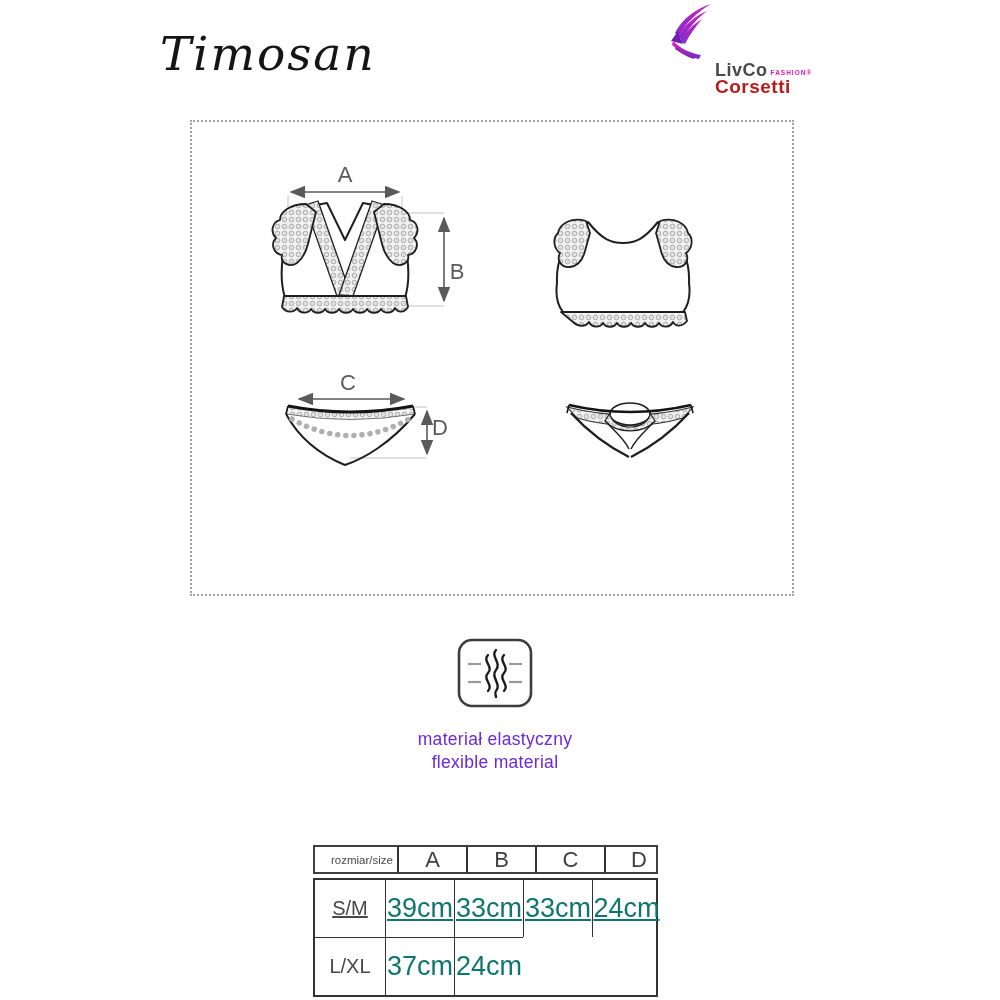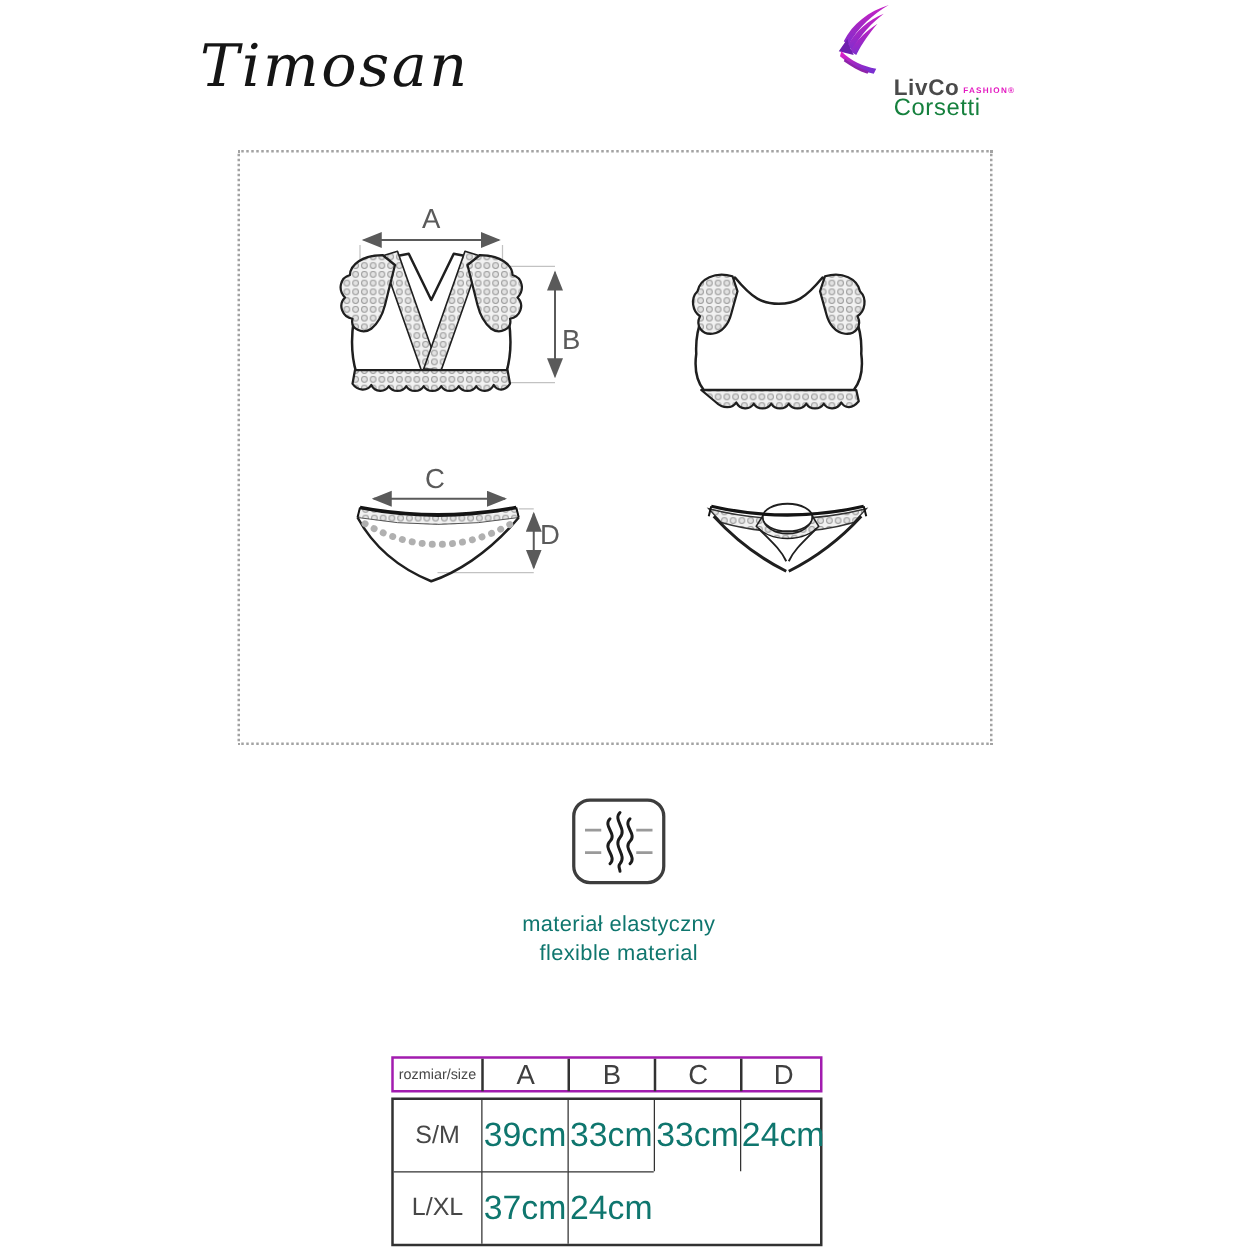--- a/index.html
+++ b/index.html
@@ -9,48 +9,48 @@
   
   .title{position:absolute;left:160px;top:26px;
          font-family:"DejaVu Serif", serif;font-style:italic;
          font-size:47px;color:#151515;letter-spacing:2px;}
   .logo{position:absolute;left:668px;top:2px;width:160px;height:62px;}
   .logo .wing{position:absolute;left:0;top:1px;}
   .logo .words{position:absolute;left:47px;top:11px;line-height:1;white-space:nowrap;}
   .logo .row1{display:flex;align-items:flex-end;gap:3px;margin-top:48px;}
   .logo .livco{font-size:18px;font-weight:bold;color:#4a4a4a;letter-spacing:.5px;}
   .logo .fashion{font-size:6.5px;font-weight:bold;color:#e318c0;letter-spacing:1px;padding-bottom:3px;}
-  .logo .corsetti{font-size:19px;font-weight:normal;color:#15803d;margin-top:-2px;letter-spacing:.5px;}
+  .logo .corsetti{font-size:19px;font-weight:bold;color:#b91c1c;margin-top:-2px;letter-spacing:.5px;}
 
   
   .diagram-box{position:absolute;left:190px;top:120px;width:604px;height:476px;
                border:2px dotted #a3a3a3;box-sizing:border-box;}
   .sketch{position:absolute;}
   svg text.meas{font-family:"Liberation Sans", sans-serif;font-size:22px;fill:#5a5a5a;}
 
   
   .material-icon{position:absolute;left:455px;top:636px;}
   .material-caption{position:absolute;left:340px;top:728px;width:310px;
                     text-align:center;font-size:17.5px;line-height:1.32;
-                    color:#0f766e;letter-spacing:.3px;}
+                    color:#6d28d9;letter-spacing:.3px;}
 
   
   .size-table{position:absolute;left:313px;top:845px;width:345px;color:#3b3b3b;}
   .tbl-head{display:grid;grid-template-columns:70px 69px 69px 69px 68px;
-            border:2px solid #a21caf;box-sizing:border-box;height:29px;}
+            border:2px solid #404040;box-sizing:border-box;height:29px;padding-left:12px;}
   .tbl-head .cell{display:flex;align-items:center;justify-content:center;
                   border-left:2px solid #323232;}
   .tbl-head .cell:first-child{border-left:none;font-size:11.5px;color:#474747;}
   .tbl-head .cell.letter{font-size:22px;color:#3f3f3f;}
   .tbl-body{display:grid;grid-template-columns:70px 69px 69px 69px 68px;
             border:2px solid #323232;box-sizing:border-box;margin-top:4px;}
   .tbl-body .cell{display:flex;align-items:center;justify-content:center;
                   height:57px;border-left:1.5px solid #323232;border-top:1.5px solid #323232;}
   .tbl-body .cell.c0{border-left:none;}
-  .tbl-body .cell.r0{border-top:none;}
+  .tbl-body .cell.r0{border-top:none;text-decoration:underline;}
   .tbl-body .size-label{font-size:20px;color:#474747;}
   .tbl-body .val{font-size:27px;color:#0f766e;}
 </style>
 </head>
 <body>
 
 <div class="title">Timosan</div>
 
 <div class="logo">
   <svg class="wing" width="46" height="58" viewBox="0 0 46 58">

